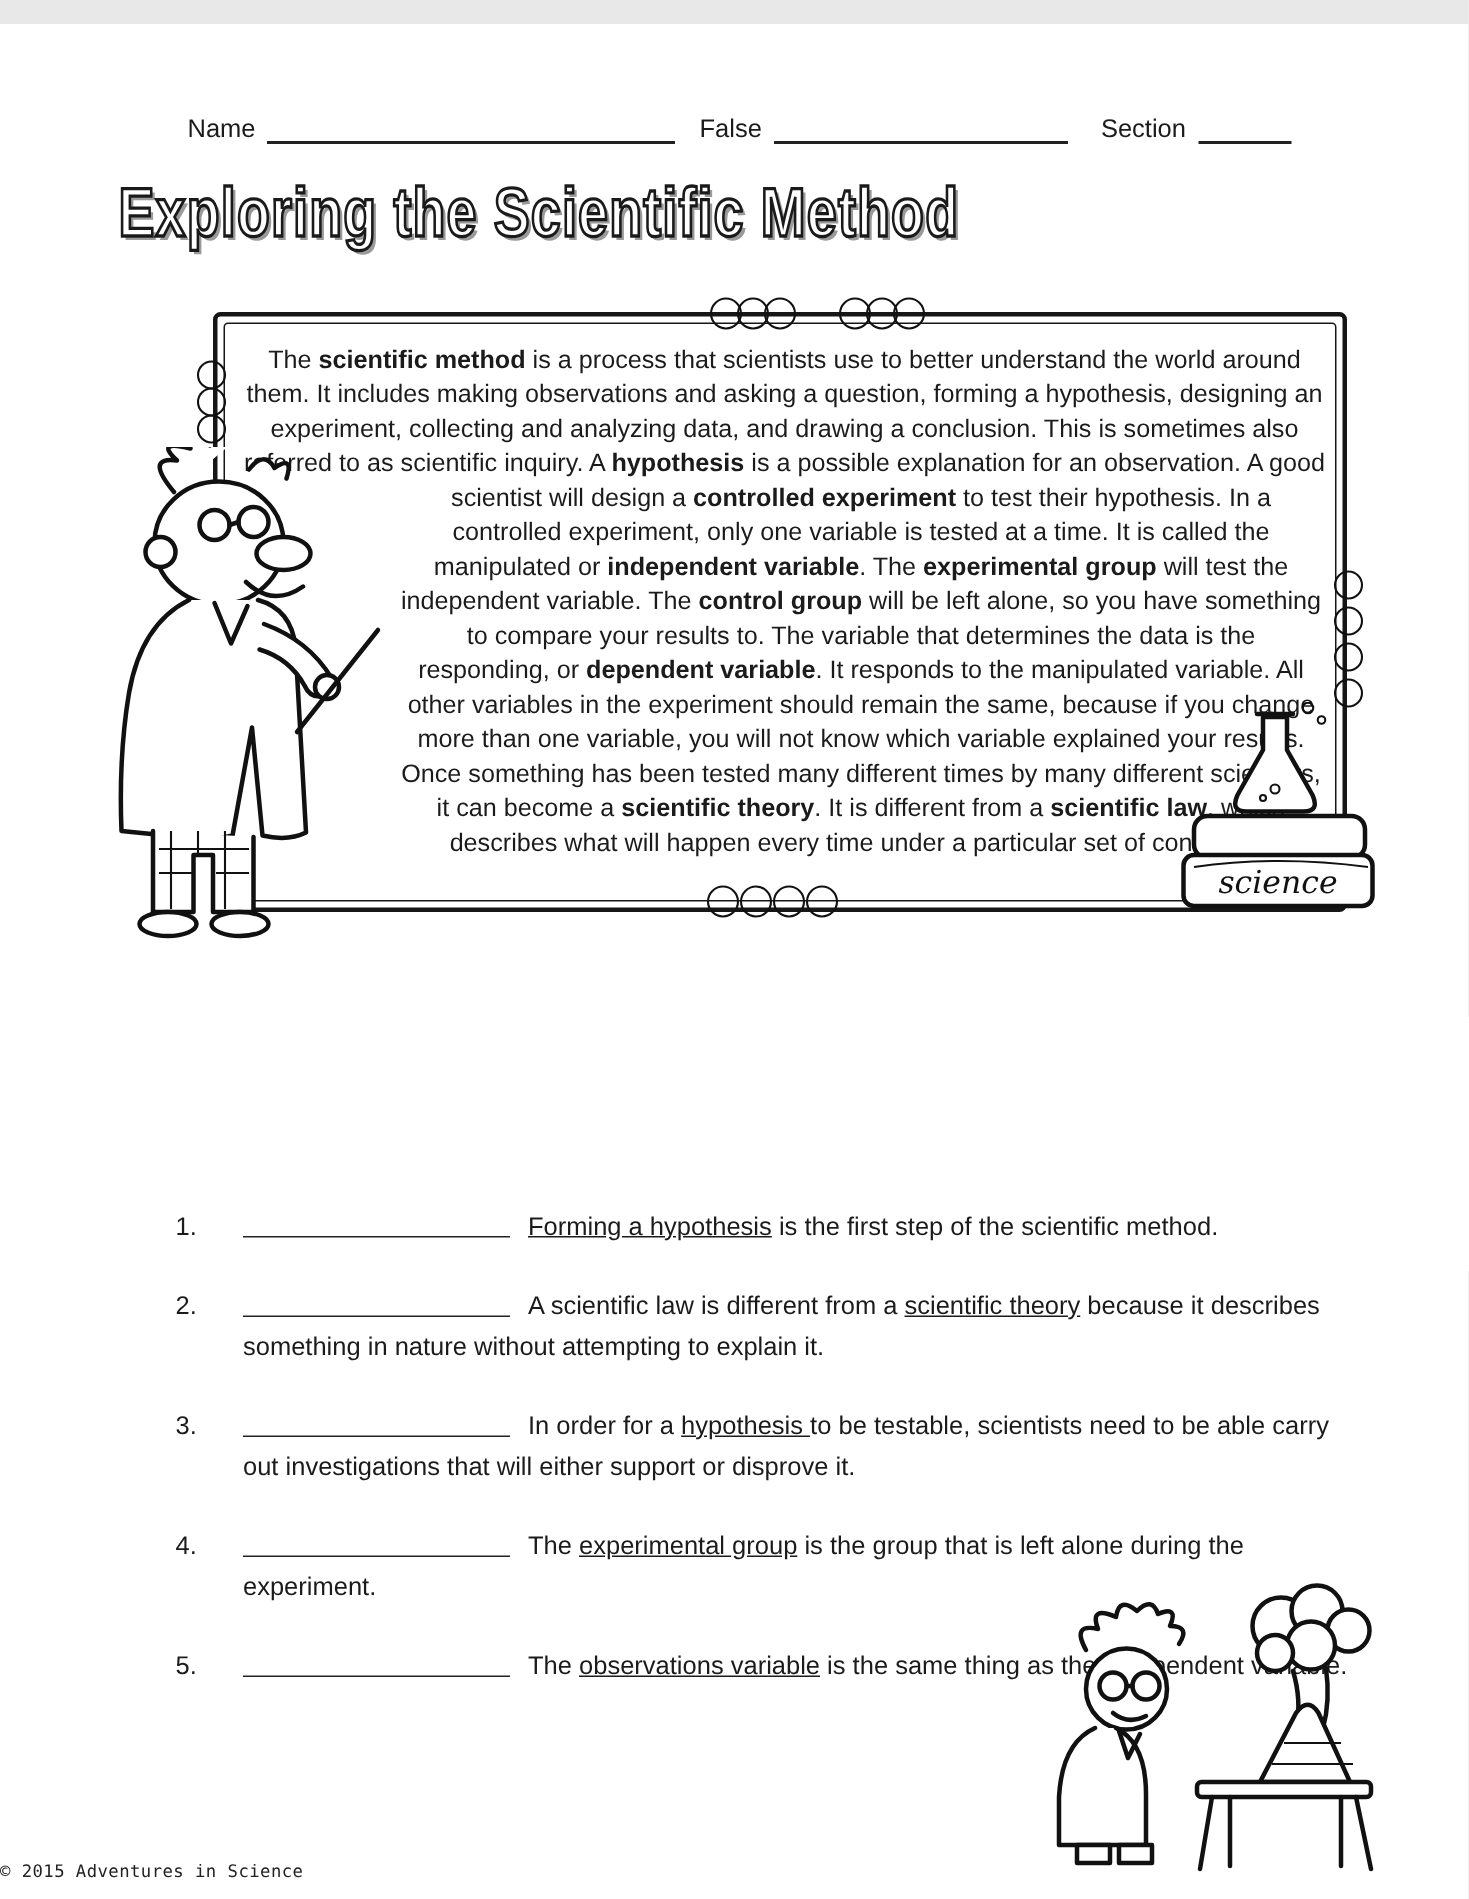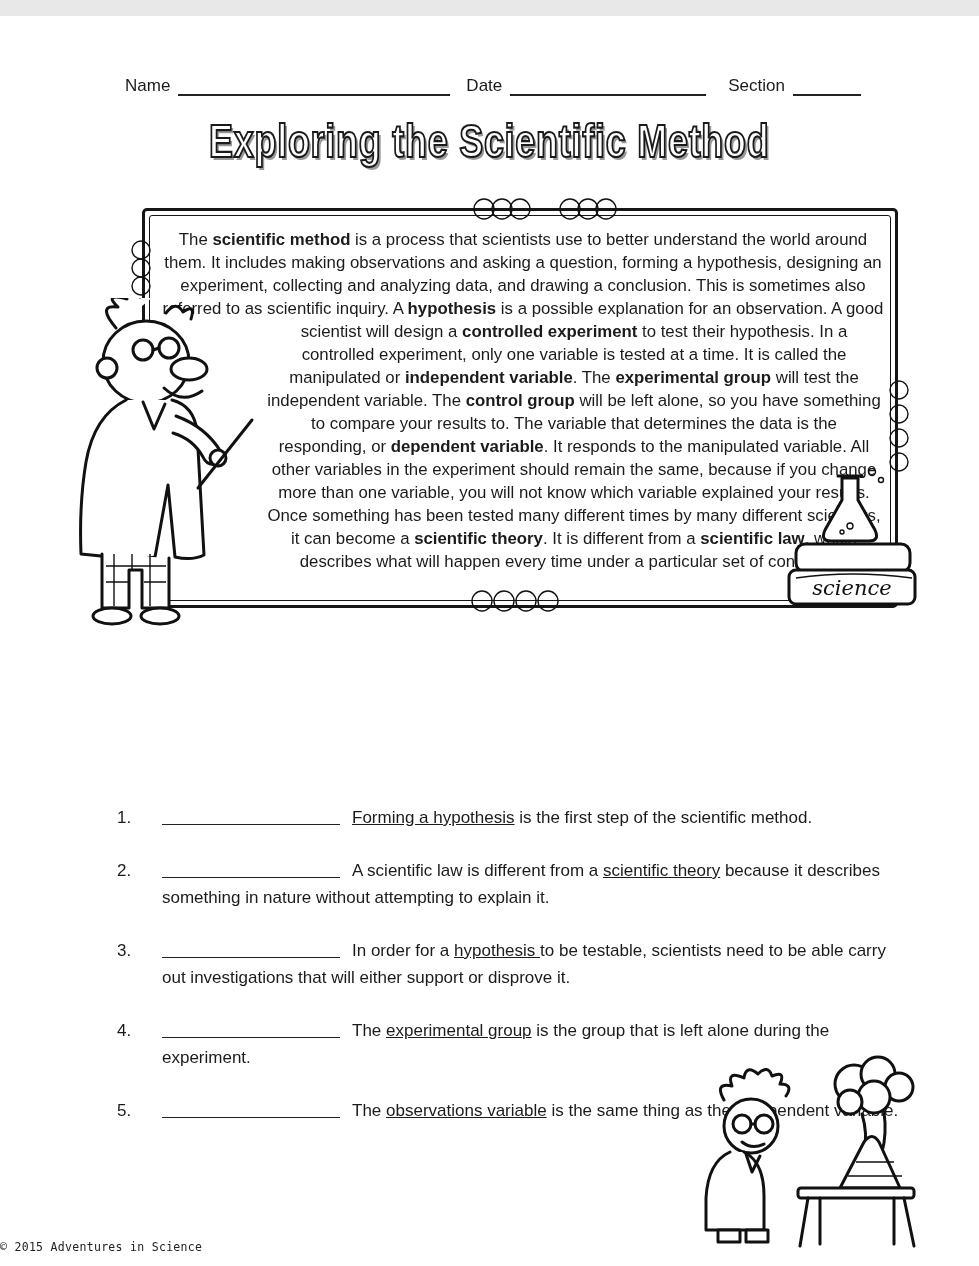--- a/index.html
+++ b/index.html
@@ -15,21 +15,21 @@
   
   .header { position:absolute; top:60px; left:125px; right:118px;
             display:flex; align-items:flex-end; font-size:17px; }
   .hlabel { white-space:nowrap; padding-right:8px; }
   .hblank { border-bottom:2px solid #222; height:19px; }
   .hb-name { width:272px; margin-right:16px; }
   .hb-date { width:196px; margin-right:22px; }
   .hb-section { flex:1; }
 
   
-  .title { position:absolute; top:98px; left:0; right:0; text-align:center; }
+  .title { position:absolute; top:98px; left:0; right:0; text-align:left; }
   .title .disp {
     display:inline-block; transform:scaleX(0.78); transform-origin:center;
     font-size:46px; font-weight:bold; letter-spacing:1px;
     color:#ffffff; -webkit-text-stroke:2.2px #1a1a1a;
     text-shadow:3px 3px 0 #9a9a9a;
     white-space:nowrap;
   }
   .tf-heading { position:absolute; top:666px; left:117px; }
   .tf-heading .disp {
     display:inline-block; transform:scaleX(0.82); transform-origin:left;
@@ -80,21 +80,21 @@
   svg .thin { fill:none; stroke:#111; stroke-width:1.4; }
 </style>
 </head>
 <body>
 
 <div class="page">
 
   <div class="header">
     <span class="hlabel">Name</span>
     <span class="hblank hb-name"></span>
-    <span class="hlabel">Date</span>
+    <span class="hlabel">False</span>
     <span class="hblank hb-date"></span>
     <span class="hlabel">Section</span>
     <span class="hblank hb-section"></span>
   </div>
 
   <div class="title">
     <span class="disp">Exploring the Scientific Method</span>
   </div>
 
   <div class="frame"></div>

